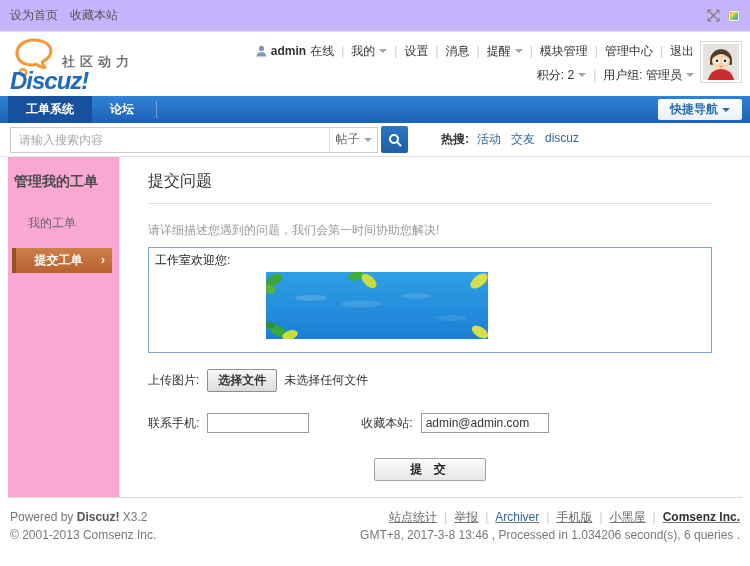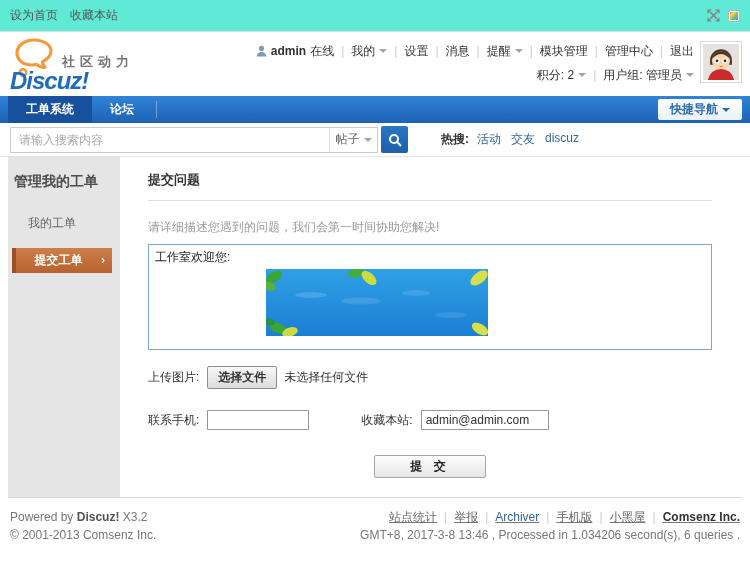--- a/index.html
+++ b/index.html
@@ -4,21 +4,21 @@
 <style>
   * { box-sizing: border-box; margin: 0; padding: 0; }
   html,body { width:750px; height:566px; }
   body {
     font-family: "Liberation Sans", "DejaVu Sans", sans-serif;
     font-size: 12px; color:#333; background:#fff; overflow:hidden;
   }
 
   
   .topbar {
-    height:32px; background:#5eead4; border-bottom:1px solid #ddd;
+    height:32px; background:#c4b5fd; border-bottom:1px solid #ddd;
     display:flex; align-items:center; padding:12px 10px; color:#555;
   }
   .topbar .tlink { color:#555; margin-right:12px; cursor:pointer; }
   .topbar .spacer { flex:1; }
   .topbar .ticon { margin-left:8px; cursor:pointer; display:flex; align-items:center; }
   .palette {
     width:12px; height:12px; border:1px solid #b6b6b6; border-radius:2px;
     background:linear-gradient(135deg,#f08 0%,#fd5 30%,#7c5 55%,#59f 80%,#96f 100%);
     box-shadow: inset 0 0 0 1px #fff;
   }
@@ -79,33 +79,33 @@
   .searchbtn {
     width:27px; height:27px; margin-left:3px; border:0; border-radius:2px;
     background:linear-gradient(#2a77c5,#1c5ea9); display:flex; align-items:center; justify-content:center; cursor:pointer;
   }
   .hot { margin-left:33px; display:flex; align-items:flex-start; }
   .hotlabel { font-weight:bold; color:#333; margin-right:8px; }
   .hotlink { color:#336699; margin-right:10px; cursor:pointer; }
 
   
   .content { display:flex; height:341px; margin:0 8px; border-bottom:1px solid #d9d9d9; background:#fff; }
-  .sidebar { width:112px; background:#e5e5e5; border-right:1px solid #e5e5e5; padding-top:16px; }
+  .sidebar { width:112px; background:#f9a8d4; border-right:1px solid #e5e5e5; padding-top:16px; }
   .side-title { font-size:14px; font-weight:bold; color:#4d4d4d; padding-left:6px; }
   .side-item { margin-top:24px; padding-left:20px; color:#666; cursor:pointer; }
   .side-item-active {
     margin-top:16px; margin-left:4px; width:100px; height:25px; line-height:25px;
     background:linear-gradient(#cd7f48,#b8622f); border-left:4px solid #9c5124;
     color:#fff; font-weight:bold; display:flex; align-items:center; cursor:pointer;
   }
   .side-item-active .lbl { flex:1; text-align:center; }
   .side-item-active .arr { margin-right:7px; font-weight:bold; }
 
   .main { flex:1; padding:14px 30px 0 28px; }
-  .main-title { font-size:13px; font-weight:bold; color:#333; padding-bottom:11px; border-bottom:1px solid #dedede; }
+  .main-title { font-size:16px; font-weight:normal; color:#333; padding-bottom:11px; border-bottom:1px solid #dedede; }
   .desc { color:#999; margin-top:18px; }
   .editor {
     margin-top:8px; height:106px; border:1px solid #7ea6d3; background:#fff;
     padding:4px 6px; cursor:text; overflow:hidden;
   }
   .editor .etext { color:#222; }
   .editor .eimg { margin:3px 0 0 111px; width:222px; height:67px; display:block; }
 
   .upload-row { margin-top:16px; display:flex; align-items:center; }
   .flabel { color:#333; margin-right:8px; }

